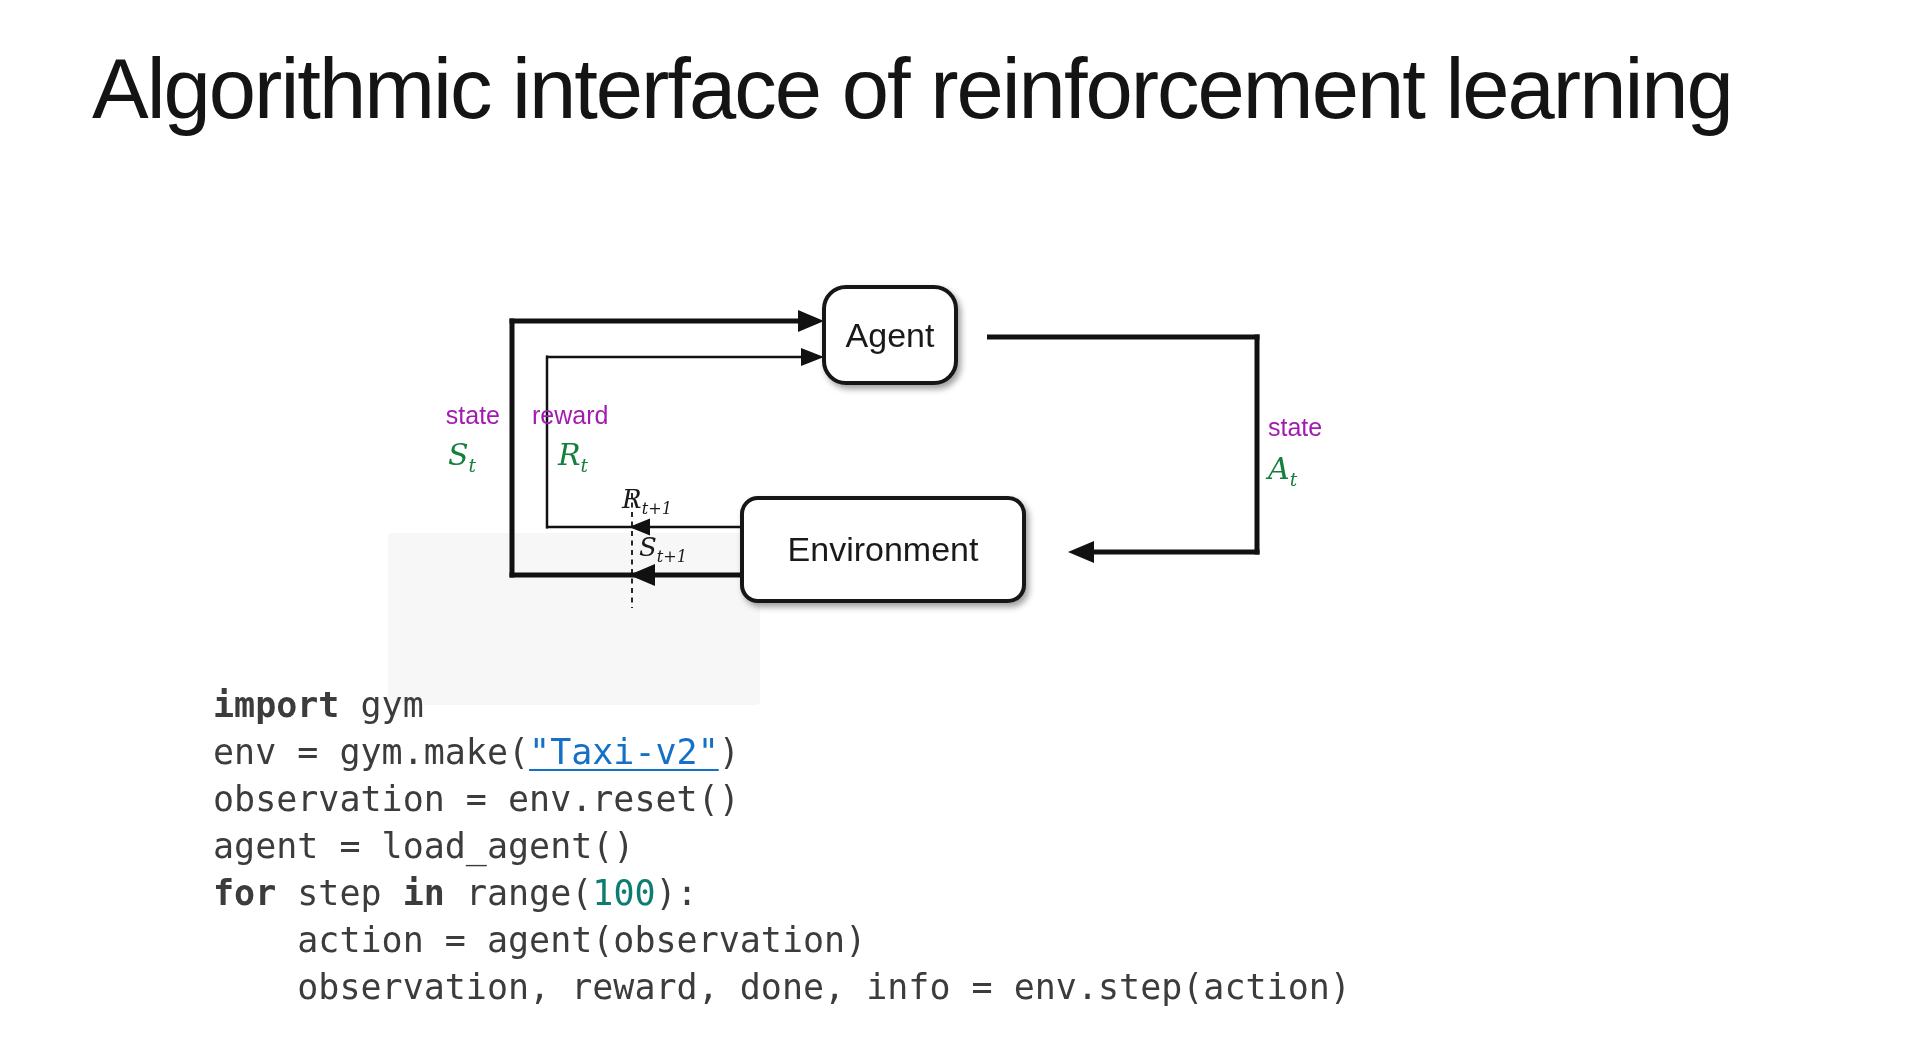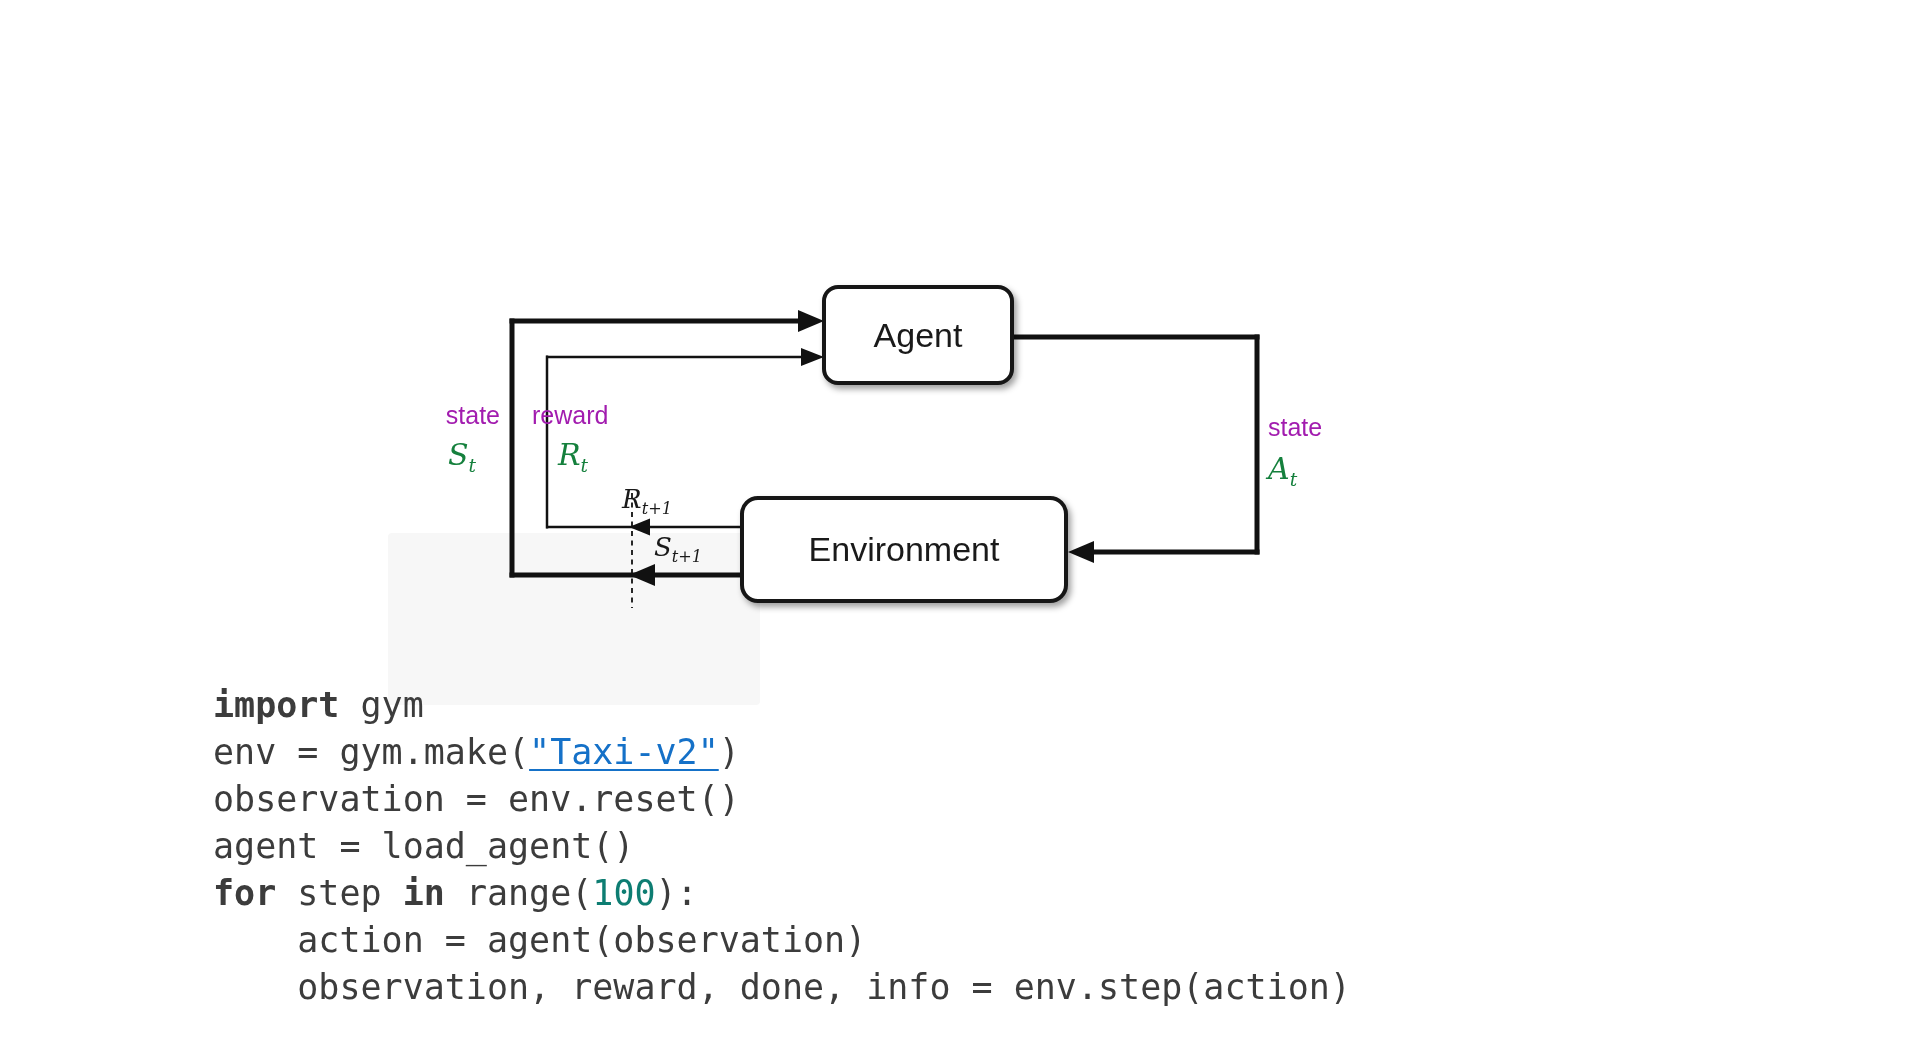--- a/index.html
+++ b/index.html
@@ -28,22 +28,22 @@
   .diagram-svg{position:absolute;left:0;top:0;width:1920px;height:1048px;}
   .diagram-svg line{stroke:var(--line-black);}
   .diagram-svg polygon{fill:var(--line-black);}
 
   .node-box{
     position:absolute;display:flex;align-items:center;justify-content:center;
     background:#ffffff;border:4px solid #161616;
     box-shadow:3px 4px 6px rgba(0,0,0,0.38);
     font-family:"Liberation Sans",sans-serif;color:#1a1a1a;
   }
-  .agent-box{left:822px;top:285px;width:192px;height:100px;border-radius:16px;font-size:34px;}
-  .env-box{left:740px;top:496px;width:328px;height:107px;border-radius:18px;font-size:34px;}
+  .agent-box{left:822px;top:285px;width:136px;height:100px;border-radius:24px;font-size:34px;}
+  .env-box{left:740px;top:496px;width:286px;height:107px;border-radius:18px;font-size:34px;}
 
   .edge-label{
     position:absolute;font-family:"Liberation Sans",sans-serif;
     font-size:25px;color:#a21caf;line-height:1.1;white-space:nowrap;
   }
   .sym{
     position:absolute;font-family:"DejaVu Serif","Liberation Serif",serif;
     font-style:italic;font-size:30px;color:#15803d;line-height:1;white-space:nowrap;
   }
   .sym sub,.sym-small sub{font-size:0.62em;font-style:italic;}
@@ -51,39 +51,40 @@
     position:absolute;font-family:"DejaVu Serif","Liberation Serif",serif;
     font-style:italic;font-size:26px;color:#1a1a1a;line-height:1;white-space:nowrap;
   }
   .lbl-state{left:380px;top:402px;width:120px;text-align:right;}
   .sym-state{left:380px;top:440px;width:120px;text-align:right;padding-right:24px;}
   .lbl-reward{left:532px;top:402px;}
   .sym-reward{left:558px;top:440px;}
   .lbl-action{left:1268px;top:414px;}
   .sym-action{left:1268px;top:454px;}
   .sym-rnext{left:604px;top:486px;width:86px;text-align:center;}
-  .sym-snext{left:635px;top:534px;width:86px;text-align:center;}
+  .sym-snext{left:620px;top:534px;width:86px;text-align:center;}
 
   .code-block{
     position:absolute;left:213px;top:682px;
     font-family:"DejaVu Sans Mono","Liberation Mono",monospace;
     font-size:35px;line-height:47px;color:var(--code-gray);
     white-space:pre;
   }
   .code-line{white-space:pre;}
   .seg-plain{color:var(--code-gray);}
   .seg-keyword{color:var(--code-gray);font-weight:bold;}
   .seg-link{color:var(--link-blue);text-decoration:underline;text-decoration-thickness:2px;text-underline-offset:5px;cursor:pointer;}
   .seg-number{color:var(--number-teal);}
 </style>
 </head>
 <body>
 
 <div class="page">
 
+  <div class="slide-title">Algorithmic interface of reinforcement learning</div>
 
   <div class="artifact"></div>
 
   <svg class="diagram-svg" viewBox="0 0 1920 1048" xmlns="http://www.w3.org/2000/svg">
 
     <line x1="512" y1="318.5" x2="512" y2="577.5" stroke-width="5"></line>
     <line x1="509.5" y1="321" x2="802" y2="321" stroke-width="5"></line>
     <polygon points="824,321 798,310 798,332"></polygon>
     <line x1="509.5" y1="575" x2="740" y2="575" stroke-width="5"></line>
     <polygon points="629,575 655,564 655,586"></polygon>

